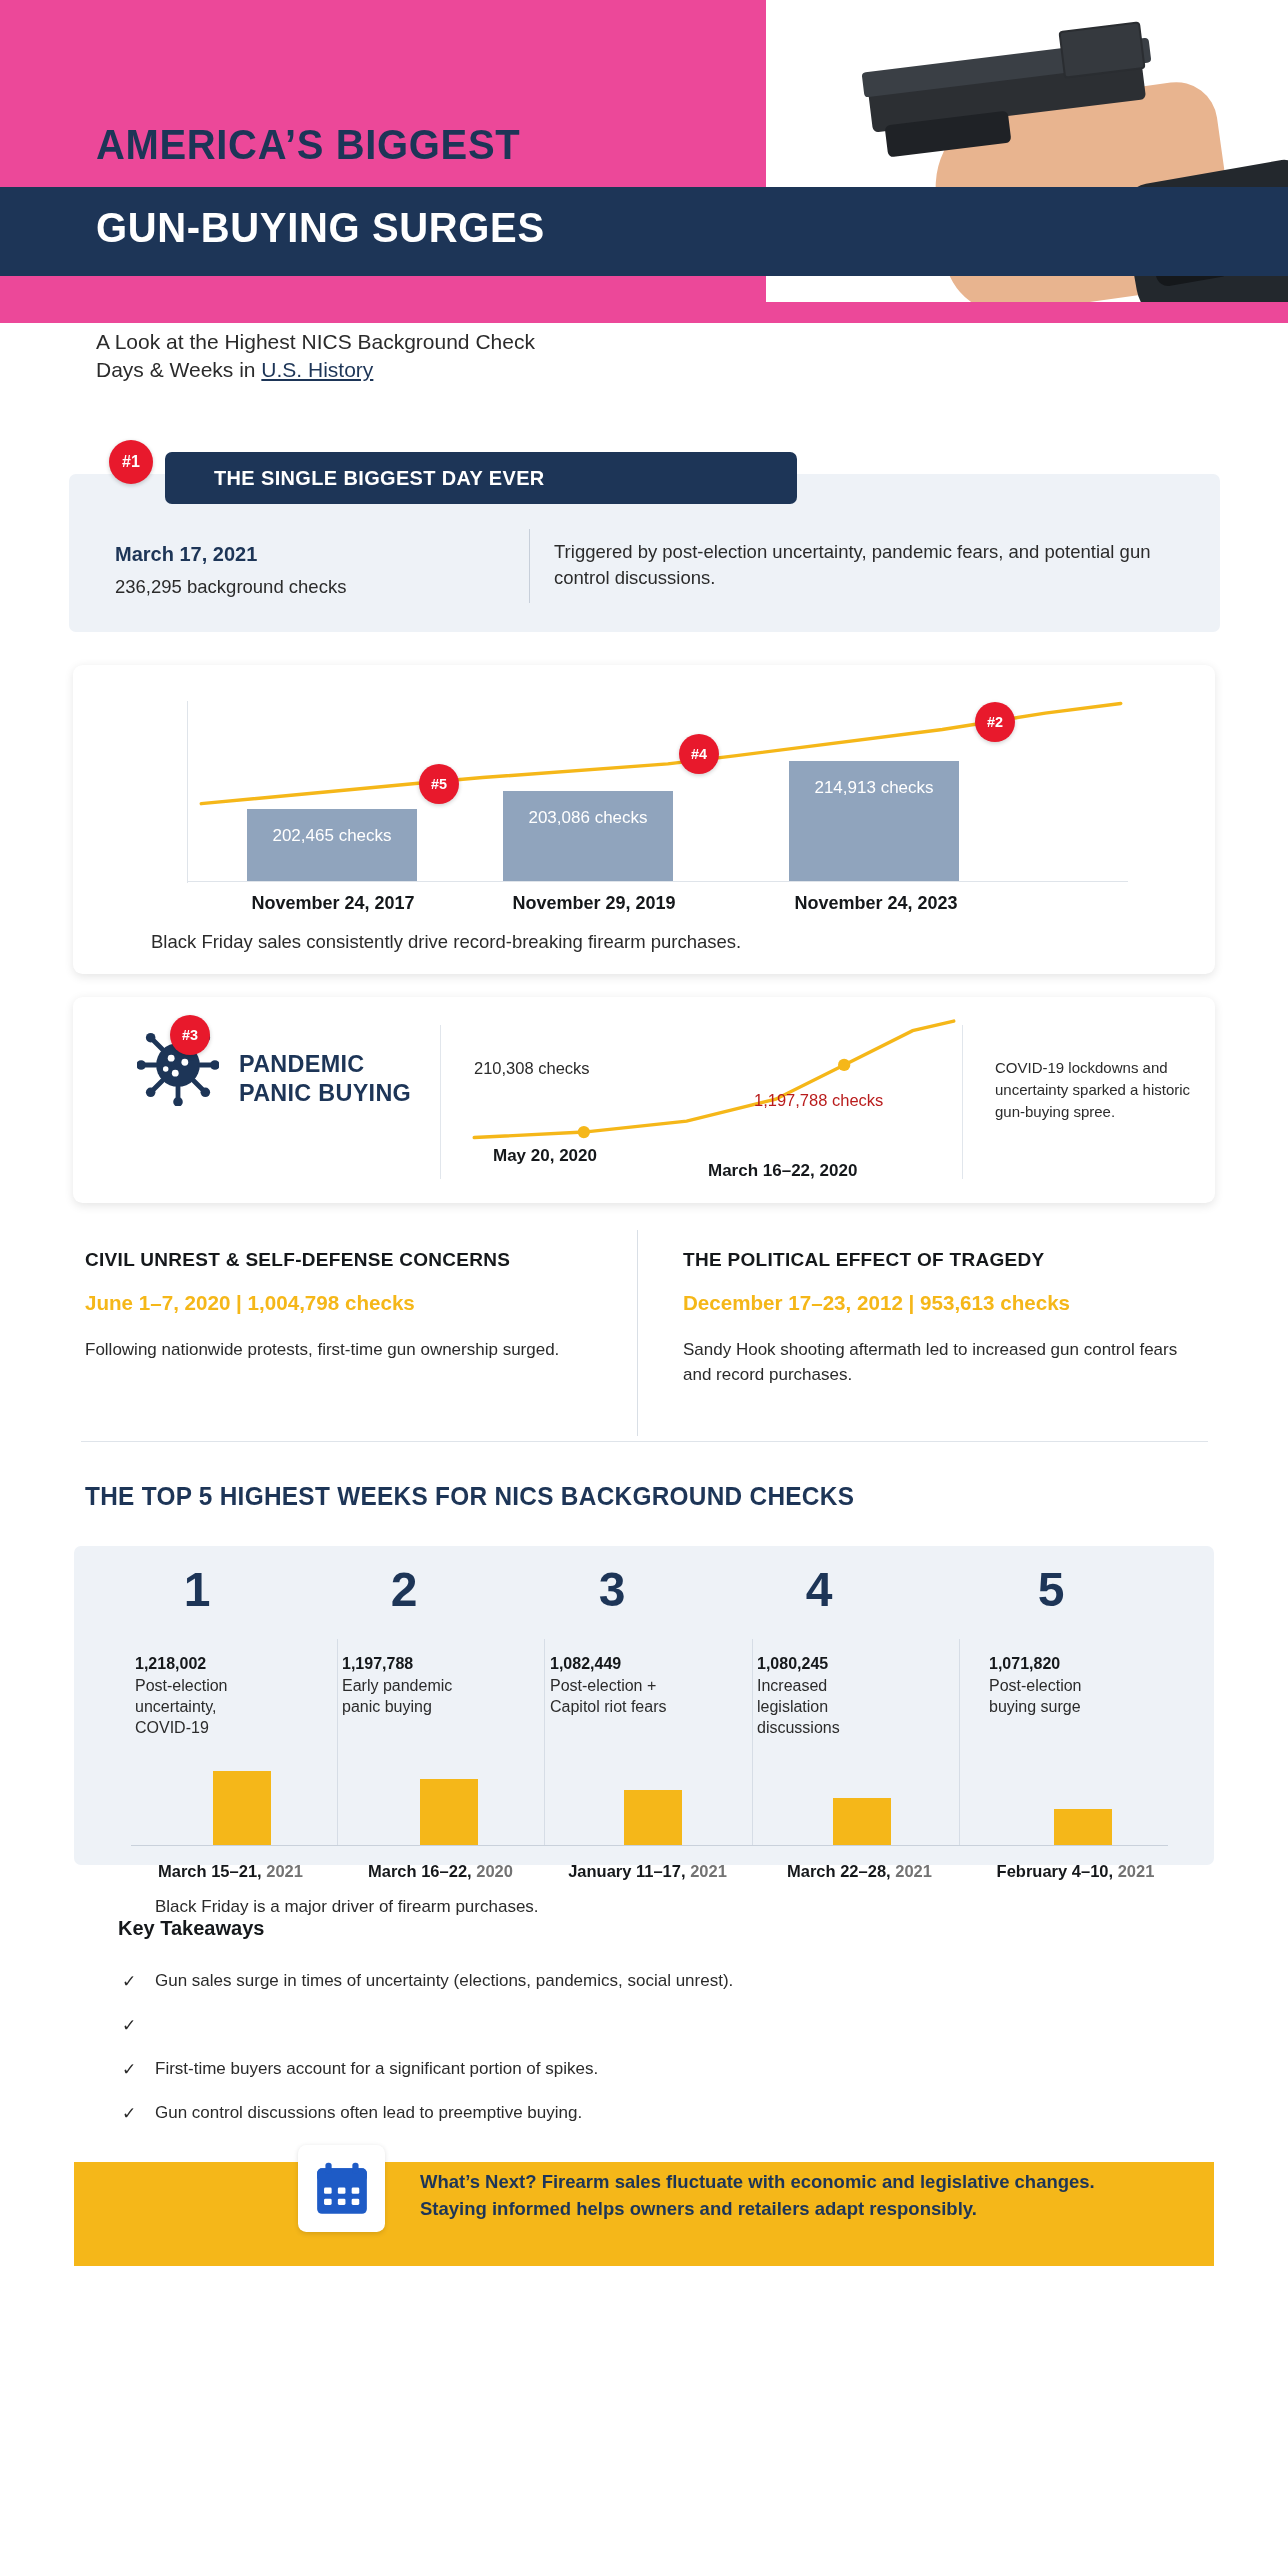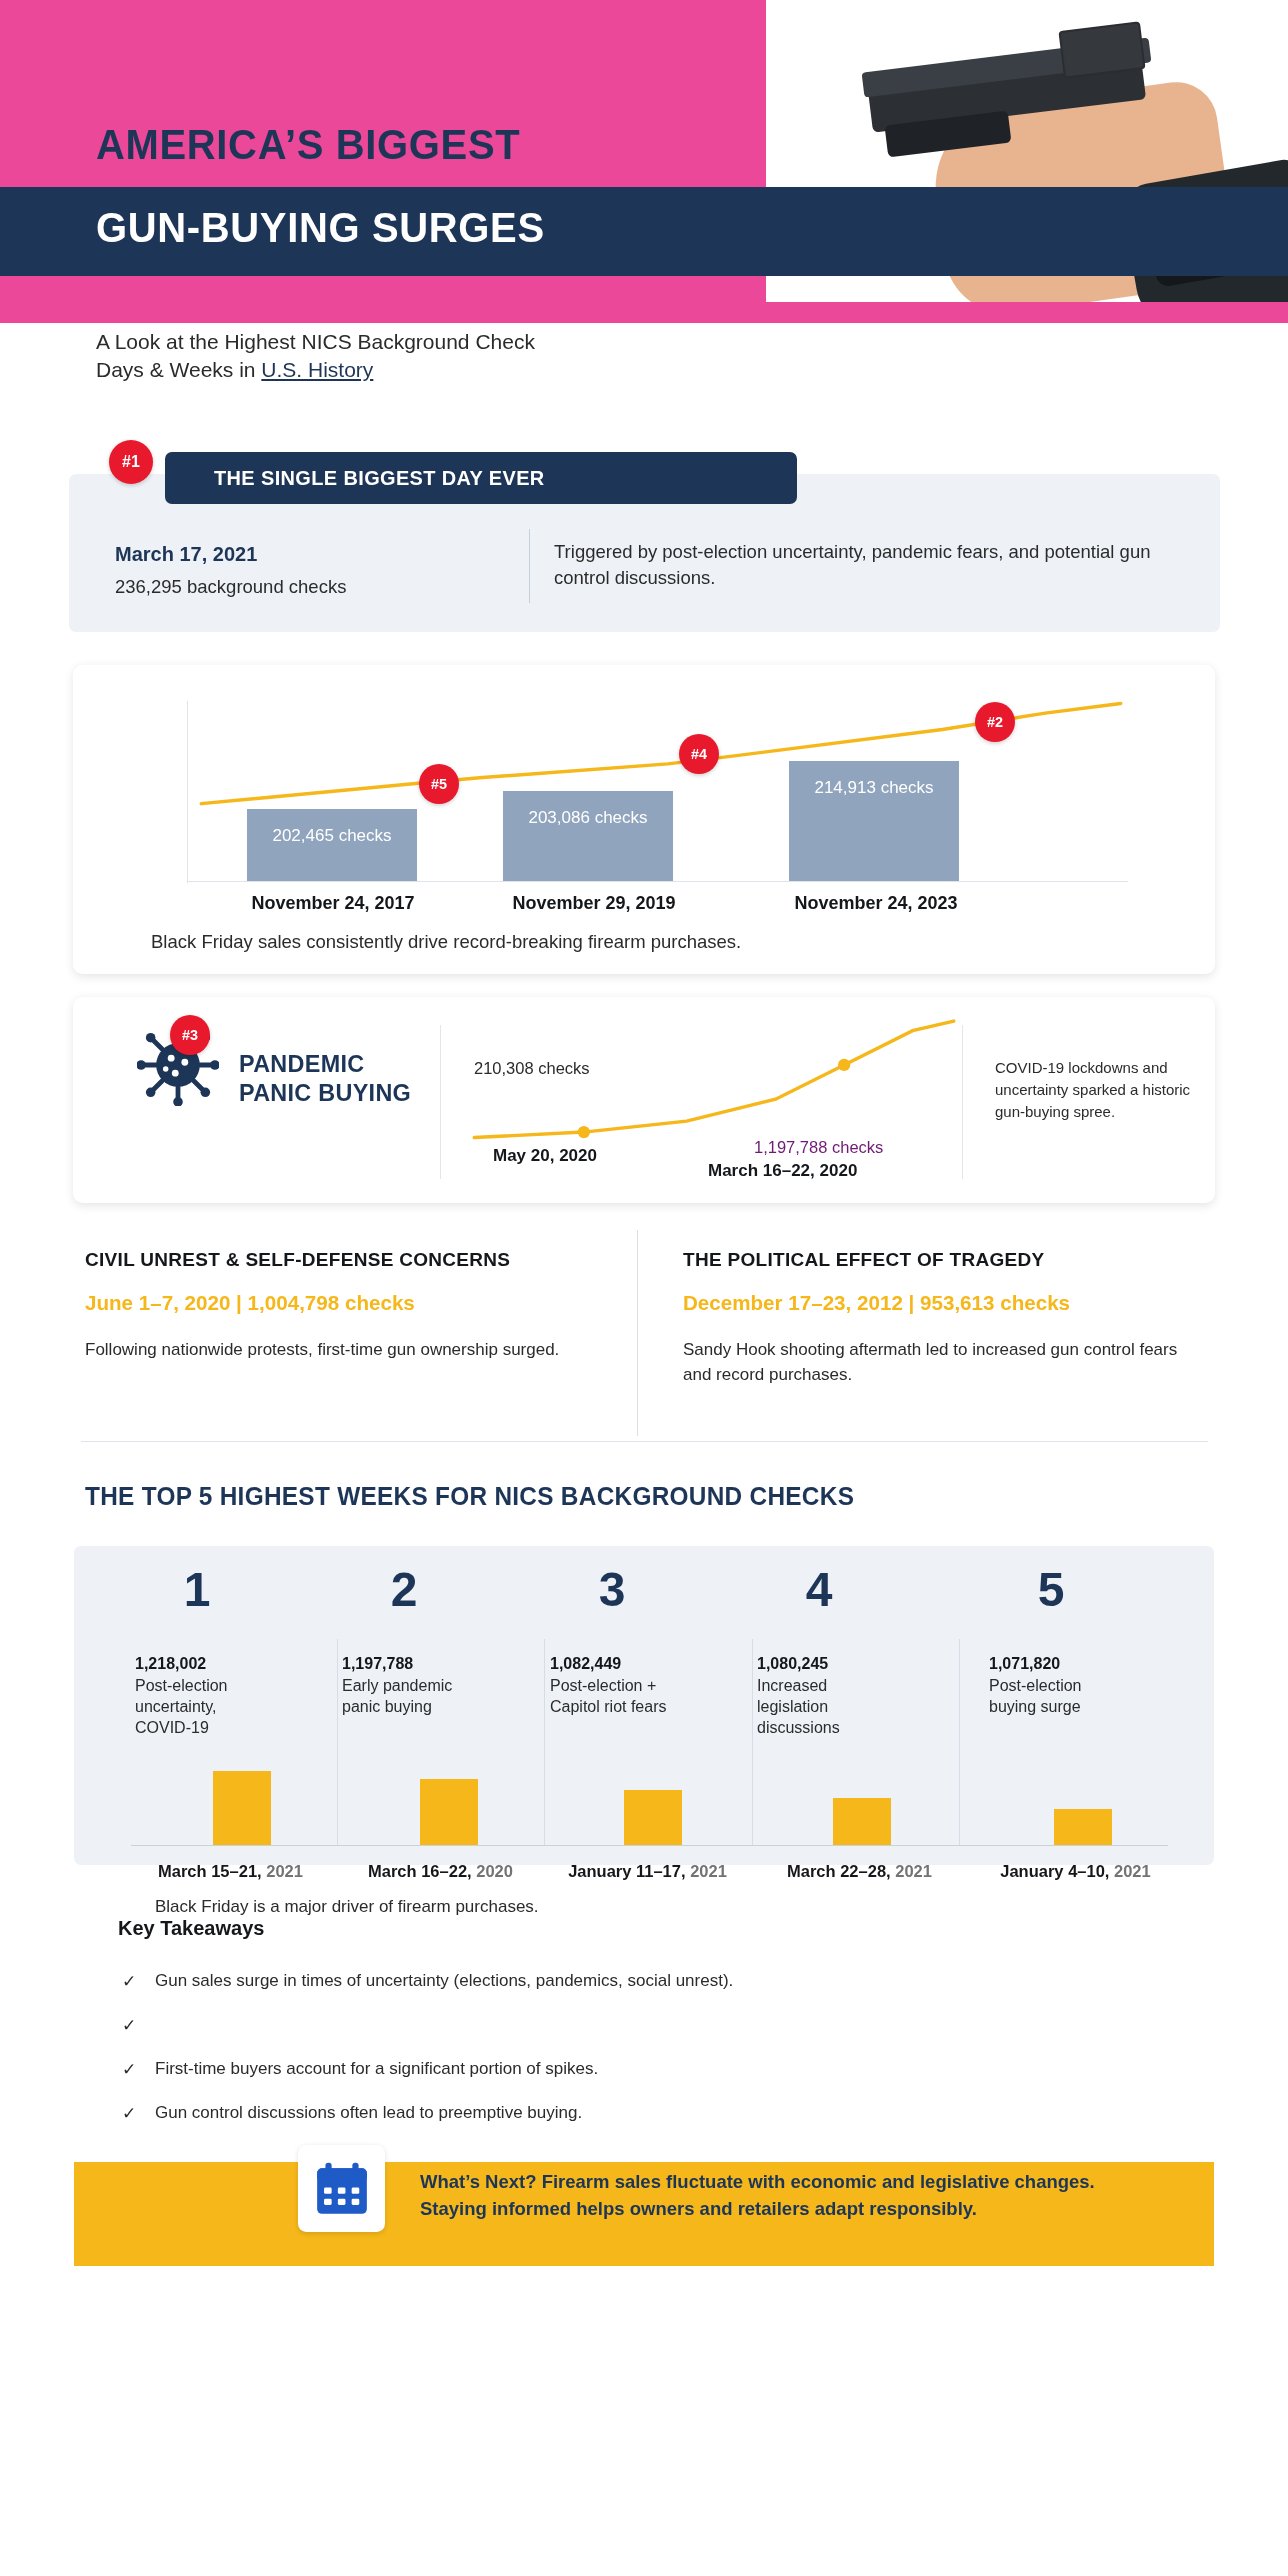--- a/index.html
+++ b/index.html
@@ -288,22 +288,22 @@
   }
   .sec3-sep2 {
     position: absolute; left: 962px; top: 1025px;
     width: 1.4px; height: 154px; background: #e1e6ec;
   }
   .sec3-v1 {
     position: absolute; left: 474px; top: 1059px;
     font-size: 16.5px; color: #2b2b2b;
   }
   .sec3-v2 {
-    position: absolute; left: 754px; top: 1138px;
-    font-size: 16.5px; color: #701a75;
+    position: absolute; left: 754px; top: 1091px;
+    font-size: 16.5px; color: #b91c1c;
   }
   .sec3-d1 {
     position: absolute; left: 493px; top: 1146px;
     font-size: 17px; font-weight: bold; color: #15181b;
   }
   .sec3-d2 {
     position: absolute; left: 708px; top: 1161px;
     font-size: 17px; font-weight: bold; color: #15181b;
   }
   .sec3-desc {
@@ -598,21 +598,21 @@
   <div class="t5-date" style="left:327px;">
     <span>March 16–22, </span><span class="yr">2020</span>
   </div>
   <div class="t5-date" style="left:534px;">
     <span>January 11–17, </span><span class="yr">2021</span>
   </div>
   <div class="t5-date" style="left:746px;">
     <span>March 22–28, </span><span class="yr">2021</span>
   </div>
   <div class="t5-date" style="left:962px;">
-    <span>January 4–10, </span><span class="yr">2021</span>
+    <span>February 4–10, </span><span class="yr">2021</span>
   </div>
 
   <div class="kt-title">Key Takeaways</div>
 
   <div class="kt-check" style="top:1971px;">✓</div>
   <div class="kt-item" style="top:1971px;">Gun sales surge in times of uncertainty (elections, pandemics, social unrest).</div>
 
   <div class="kt-check" style="top:2015px;">✓</div>
   <div class="kt-item" style="top:1897px;">Black Friday is a major driver of firearm purchases.</div>
 

